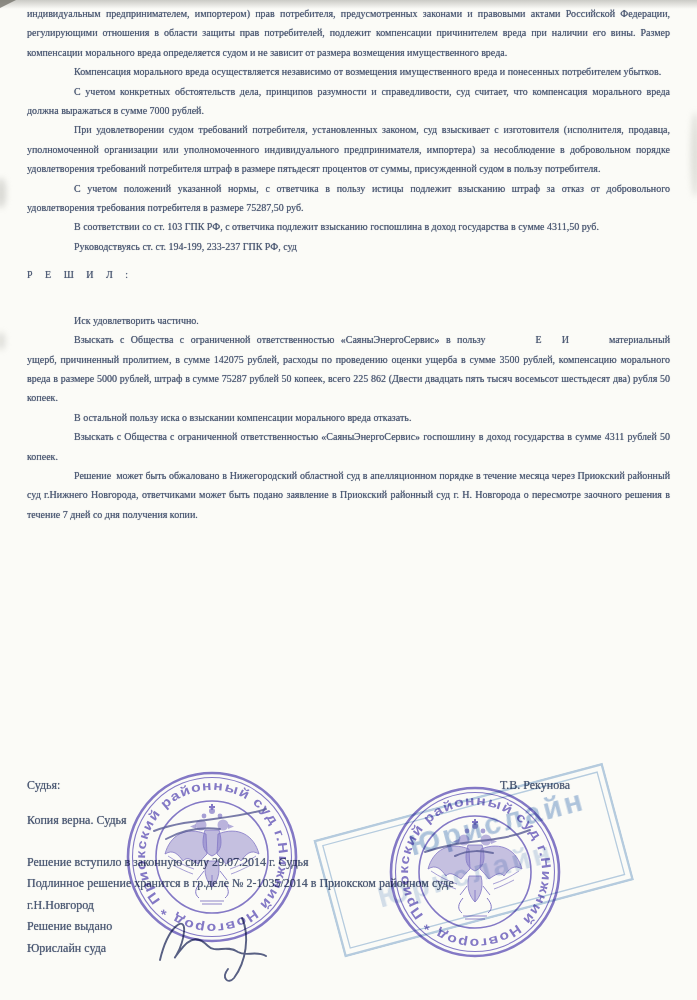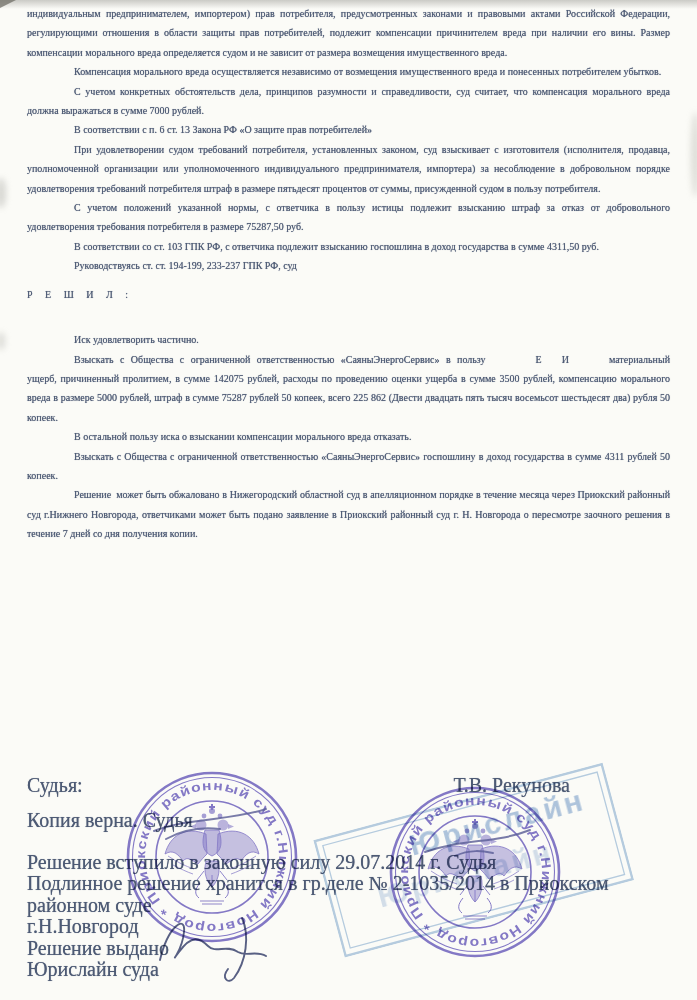--- a/index.html
+++ b/index.html
@@ -36,21 +36,21 @@
   .content p { margin:0; text-indent:47px; }
   .content p.cont { text-indent:0; }
   .heading {
     text-indent:0 !important;
     letter-spacing:5px;
     margin:9px 0 26px 0 !important;
   }
 
   .footer {
     position:absolute; left:27px; right:27px; top:776px;
-    font-size:20px; line-height:19.4px;
+    font-size:12px; line-height:19.4px;
     text-shadow:0 0 .7px rgba(77,90,116,.85);
   }
   .sig-row { display:flex; justify-content:space-between; padding-right:100px; }
   .copy-line { margin-top:16px; }
   .footer-block { margin-top:21px; line-height:21.5px; }
 
   
   .stamp {
     position:absolute;
     mix-blend-mode:multiply;
@@ -99,21 +99,20 @@
 <div class="scan-top"></div>
 <div class="scan-corner"></div>
 <div class="smudge s1"></div>
 <div class="smudge s2"></div>
 <div class="smudge s3"></div>
 
 <div class="content">
   <p class="cont">индивидуальным предпринимателем, импортером) прав потребителя, предусмотренных законами и правовыми актами Российской Федерации, регулирующими отношения в области защиты прав потребителей, подлежит компенсации причинителем вреда при наличии его вины. Размер компенсации морального вреда определяется судом и не зависит от размера возмещения имущественного вреда.</p>
   <p>Компенсация морального вреда осуществляется независимо от возмещения имущественного вреда и понесенных потребителем убытков.</p>
   <p>С учетом конкретных обстоятельств дела, принципов разумности и справедливости, суд считает, что компенсация морального вреда должна выражаться в сумме 7000 рублей.</p>
-  <p>В соответствии с п. 6 ст. 13 Закона РФ «О защите прав потребителей»</p>
   <p>При удовлетворении судом требований потребителя, установленных законом, суд взыскивает с изготовителя (исполнителя, продавца, уполномоченной организации или уполномоченного индивидуального предпринимателя, импортера) за несоблюдение в добровольном порядке удовлетворения требований потребителя штраф в размере пятьдесят процентов от суммы, присужденной судом в пользу потребителя.</p>
   <p>С учетом положений указанной нормы, с ответчика в пользу истицы подлежит взысканию штраф за отказ от добровольного удовлетворения требования потребителя в размере 75287,50 руб.</p>
   <p>В соответствии со ст. 103 ГПК РФ, с ответчика подлежит взысканию госпошлина в доход государства в сумме 4311,50 руб.</p>
   <p>Руководствуясь ст. ст. 194-199, 233-237 ГПК РФ, суд</p>
   <p class="heading">Р Е Ш И Л :</p>
   <p>Иск удовлетворить частично.</p>
   <p>Взыскать с Общества с ограниченной ответственностью «СаяныЭнергоСервис» в пользу     Е  И    материальный ущерб, причиненный пролитием, в сумме 142075 рублей, расходы по проведению оценки ущерба в сумме 3500 рублей, компенсацию морального вреда в размере 5000 рублей, штраф в сумме 75287 рублей 50 копеек, всего 225 862 (Двести двадцать пять тысяч восемьсот шестьдесят два) рубля 50 копеек.</p>
   <p>В остальной пользу иска о взыскании компенсации морального вреда отказать.</p>
   <p>Взыскать с Общества с ограниченной ответственностью «СаяныЭнергоСервис» госпошлину в доход государства в сумме 4311 рублей 50 копеек.</p>
   <p>Решение может быть обжаловано в Нижегородский областной суд в апелляционном порядке в течение месяца через Приокский районный суд г.Нижнего Новгорода, ответчиками может быть подано заявление в Приокский районный суд г. Н. Новгорода о пересмотре заочного решения в течение 7 дней со дня получения копии.</p>

